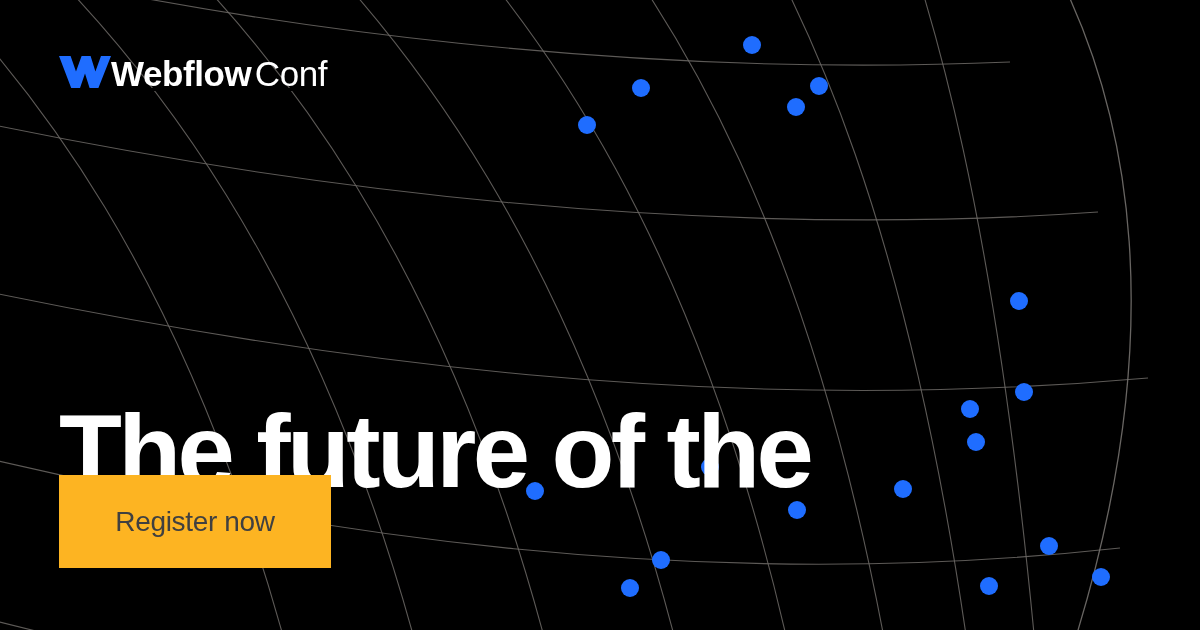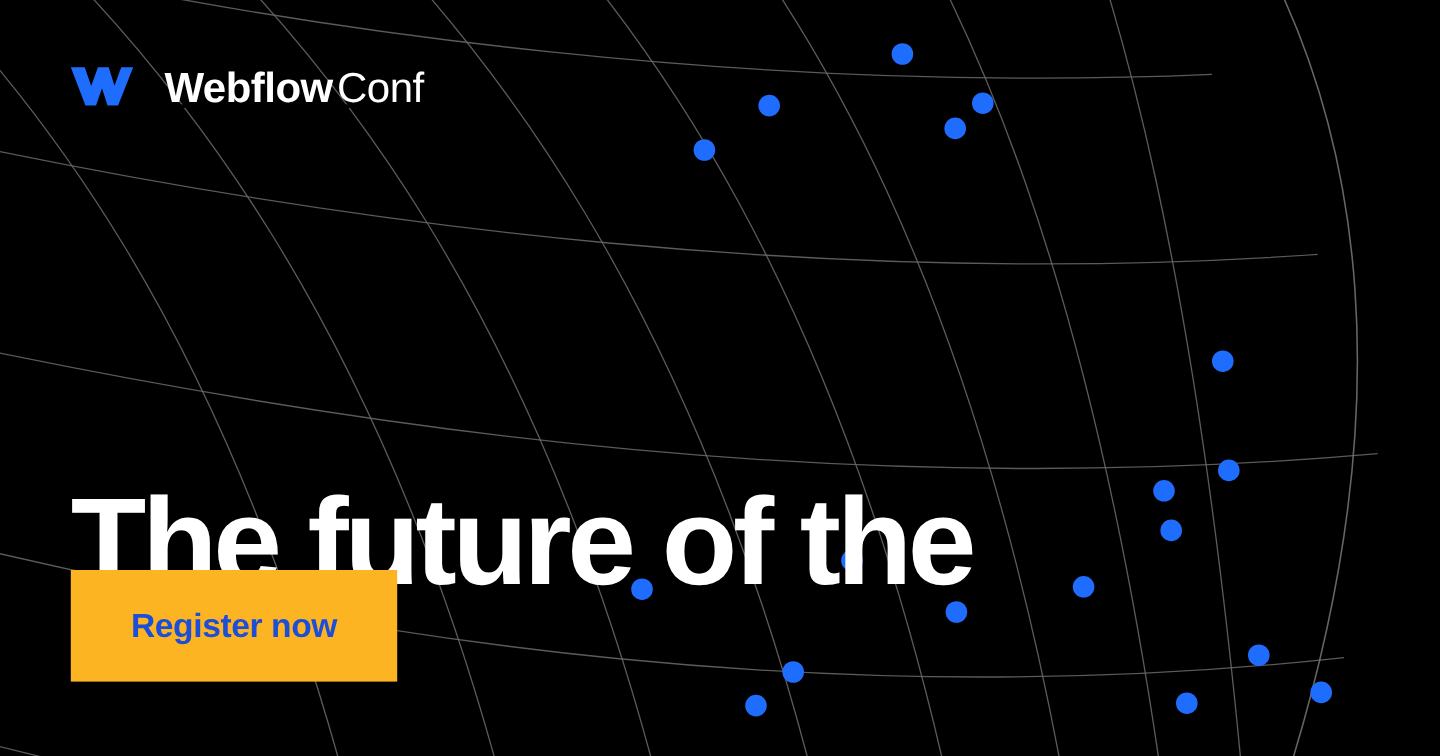--- a/index.html
+++ b/index.html
@@ -43,21 +43,21 @@
     fill: #1f6dff;
   }
 
   
   #logo-lockup {
     position: absolute;
     left: 59px;
     top: 52px;
     display: flex;
     align-items: center;
-    gap: 26px;
+    gap: 0;
     z-index: 5;
     text-decoration: underline;
   }
   #logo-mark {
     display: block;
     width: 52px;
     height: 40px;
   }
   #logo-wordmark {
     font-size: 35px;
@@ -105,23 +105,23 @@
     border: none;
     border-radius: 0;
     display: flex;
     align-items: center;
     justify-content: center;
     cursor: pointer;
     padding: 0;
     z-index: 5;
   }
   #cta-register .cta-text {
-    color: #1d4ed8;
+    color: #404040;
     font-size: 28px;
-    font-weight: 700;
+    font-weight: 400;
     letter-spacing: -0.012em;
     line-height: 1;
     white-space: nowrap;
   }
 </style>
 </head>
 <body>
 
 <div id="banner">
 

